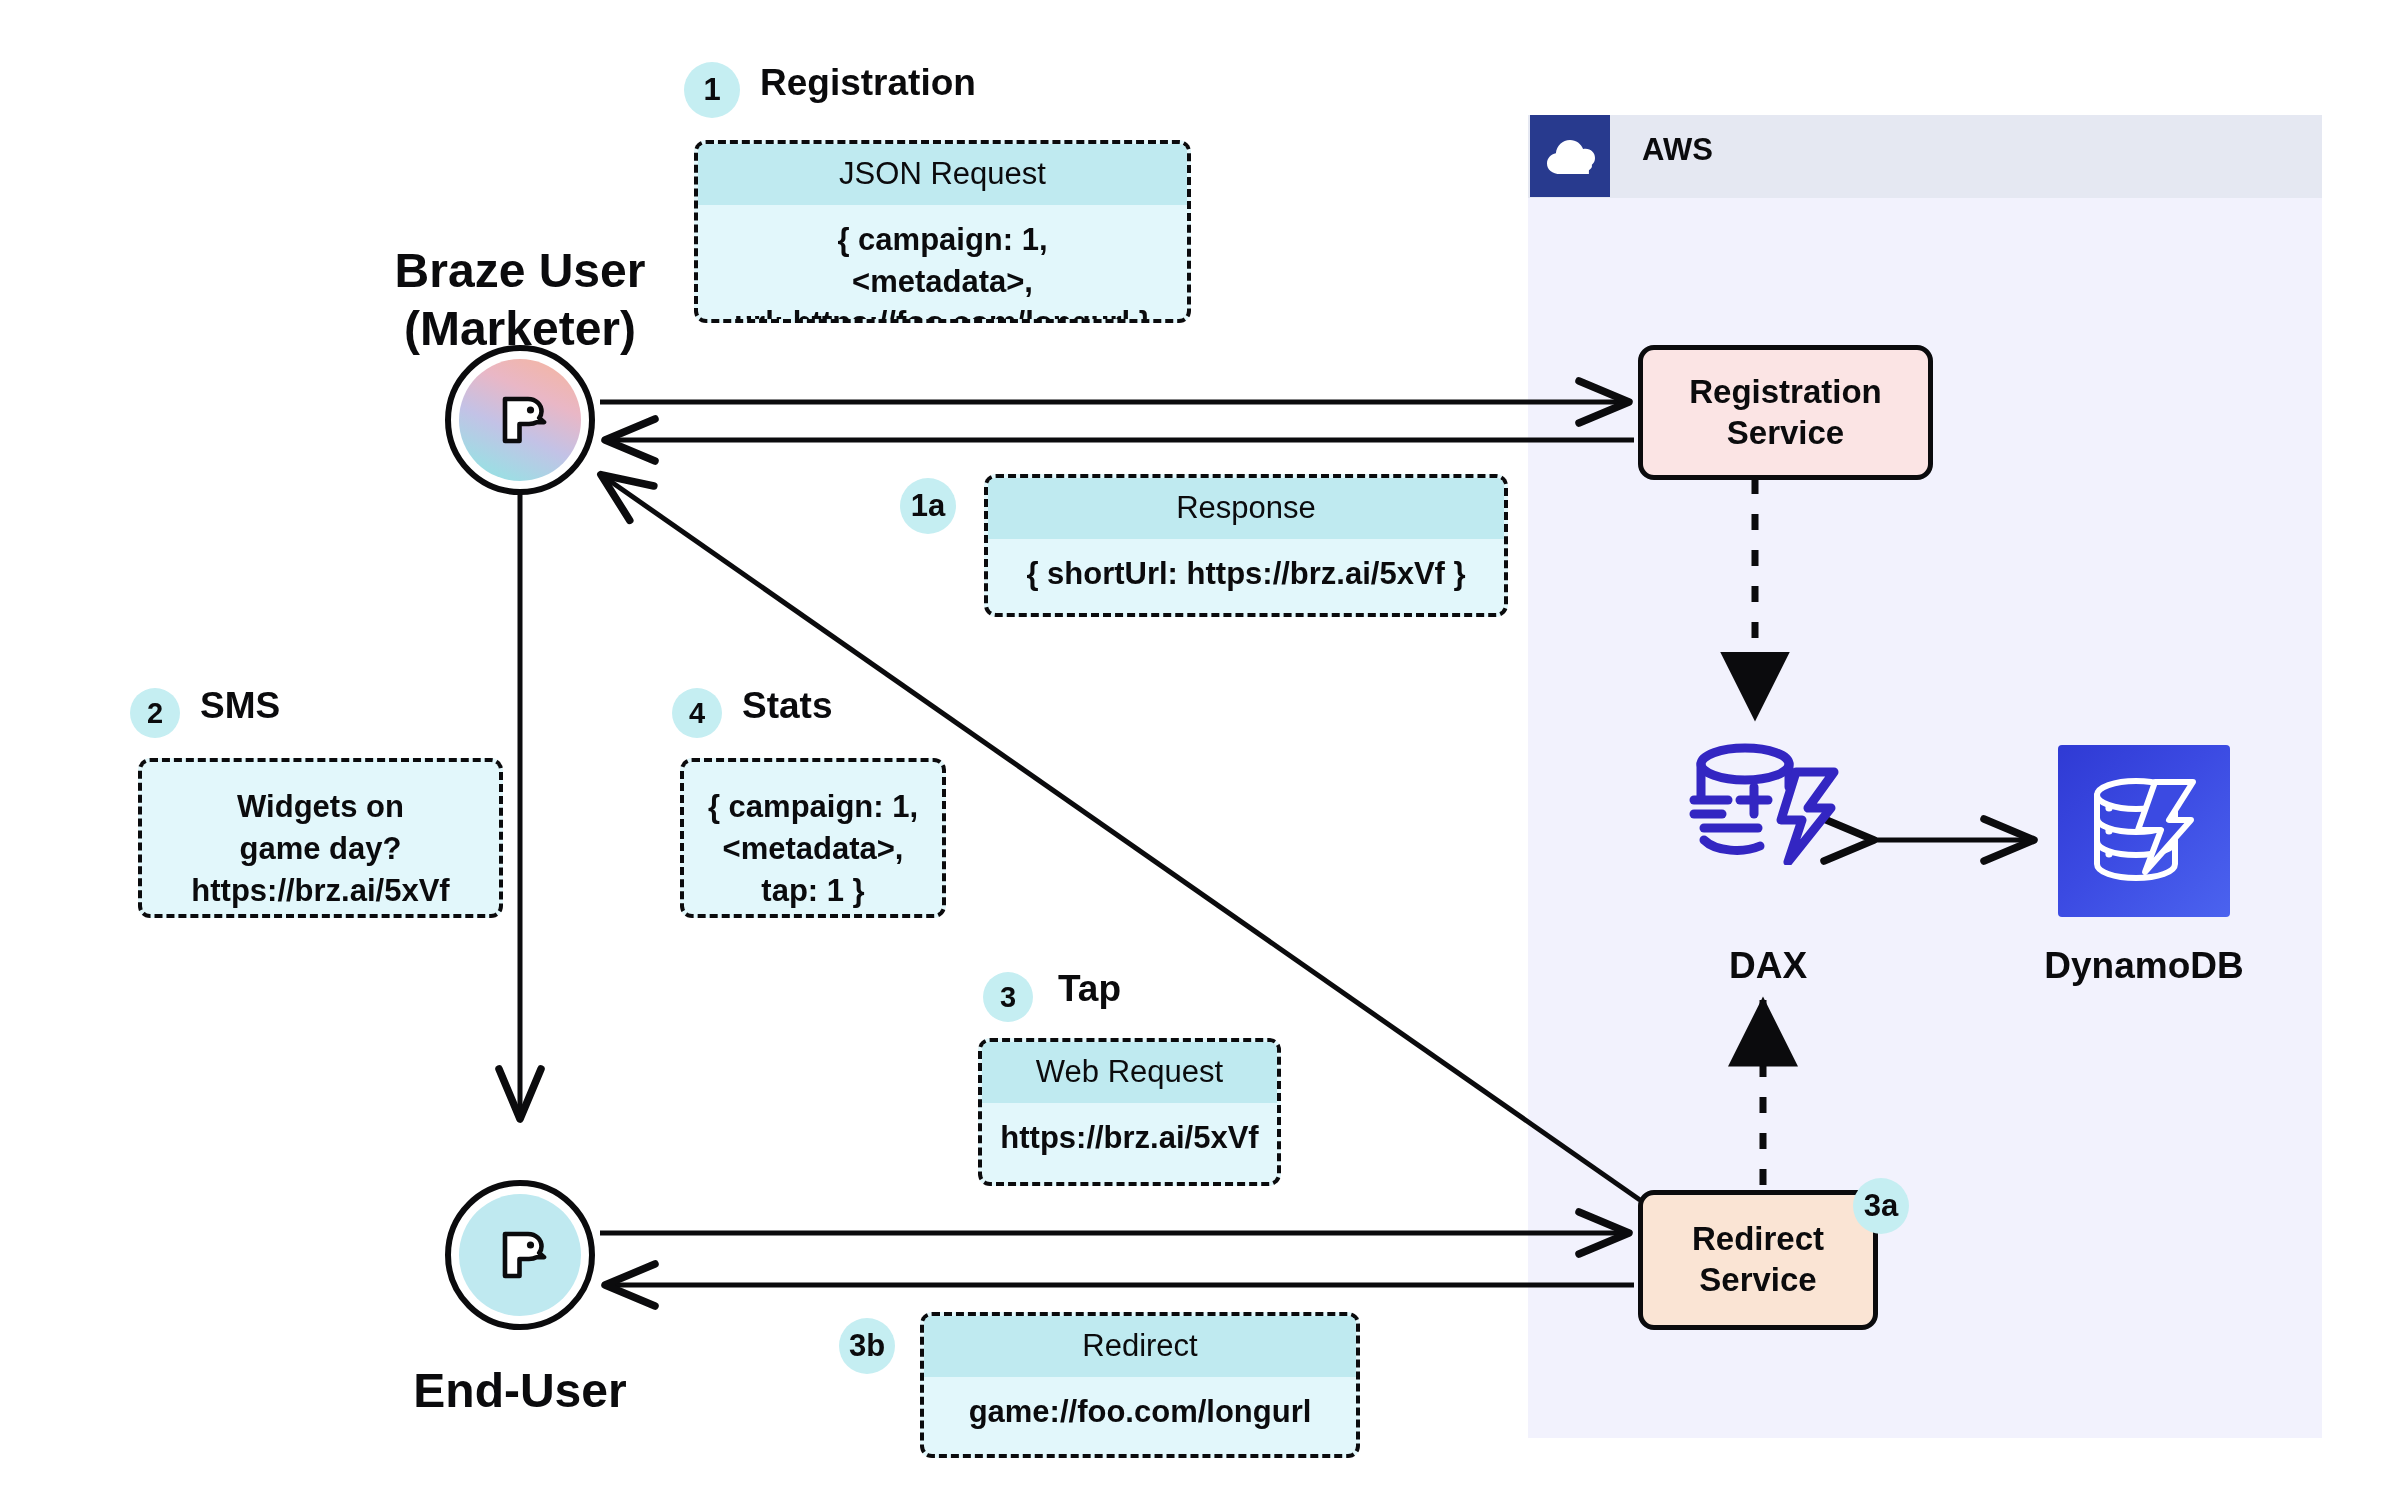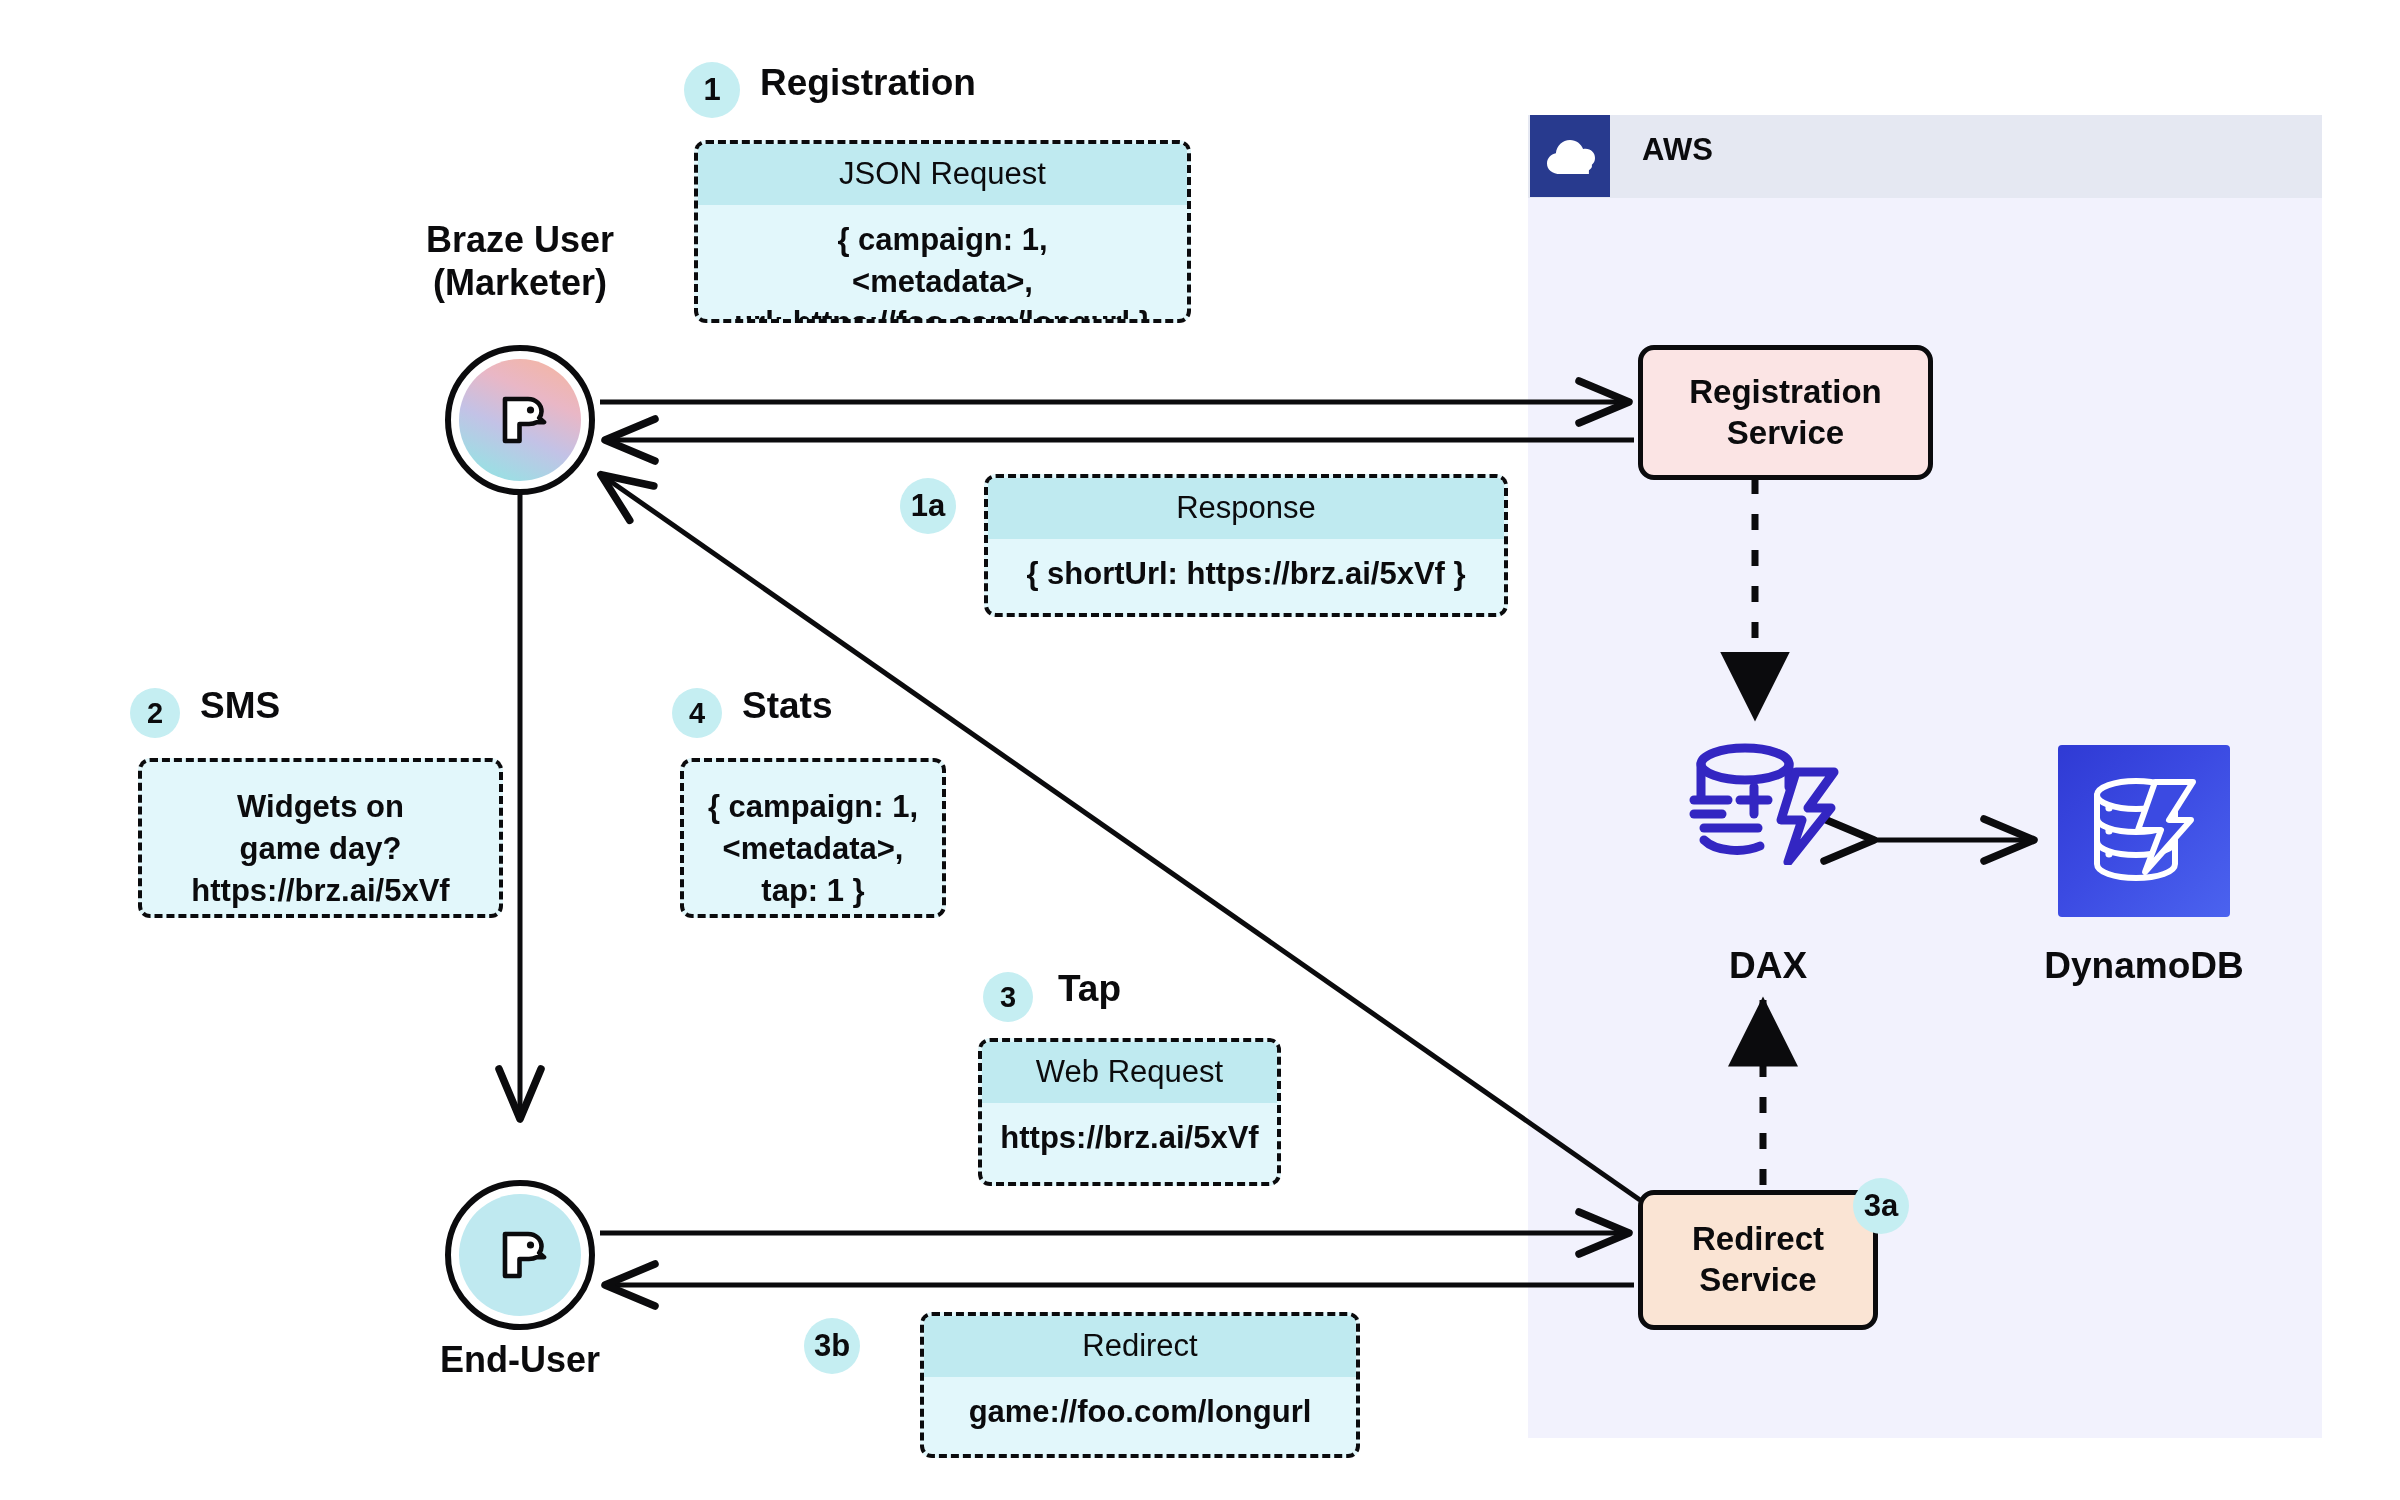--- a/index.html
+++ b/index.html
@@ -47,22 +47,22 @@
               line-height:1.35;padding:24px 14px;white-space:pre-line;}
 
   
   .person{position:absolute;width:150px;height:150px;border-radius:50%;
           border:6px solid #0b0b0d;background:#ffffff;box-sizing:border-box;
           display:flex;align-items:center;justify-content:center;}
   .person .disc{width:122px;height:122px;border-radius:50%;display:flex;
                 align-items:center;justify-content:center;}
   .disc-grad{background:linear-gradient(205deg,#f6b59b 0%,#e9b7c6 32%,#c3c2e6 58%,#9fdce4 85%,#93e0e2 100%);}
   .disc-cyan{background:#bfe9f0;}
-  .person-label{position:absolute;font-size:36px;font-weight:bold;color:#0b0b0d;
-                text-align:center;line-height:1.2;white-space:pre-line;}
+  .person-label{position:absolute;font-size:48px;font-weight:bold;color:#0b0b0d;
+                text-align:center;line-height:1.2;white-space:pre-line;margin-top:24px;}
 
   .node-label{position:absolute;font-size:37px;font-weight:bold;color:#0b0b0d;text-align:center;white-space:nowrap;}
 
   svg.wires{position:absolute;left:0;top:0;width:2400px;height:1500px;pointer-events:none;}
 </style>
 </head>
 <body>
 
 <div id="stage">
 
@@ -236,21 +236,21 @@
   <div class="step-title" style="left:1058px;top:968px;">Tap</div>
   <div class="card" style="left:978px;top:1038px;width:303px;height:148px;">
     <div class="card-head">Web Request</div>
     <div class="card-body">https://brz.ai/5xVf</div>
   </div>
 
   <div class="step step-md" style="left:1853px;top:1178px;">
     <span>3a</span>
   </div>
 
-  <div class="step step-md" style="left:804px;top:1318px;align-items:center;">
+  <div class="step step-md" style="left:839px;top:1318px;align-items:center;">
     <span>3b</span>
   </div>
   <div class="card" style="left:920px;top:1312px;width:440px;height:146px;">
     <div class="card-head">Redirect</div>
     <div class="card-body">game://foo.com/longurl</div>
   </div>
 
 </div>
 
 </body></html>

